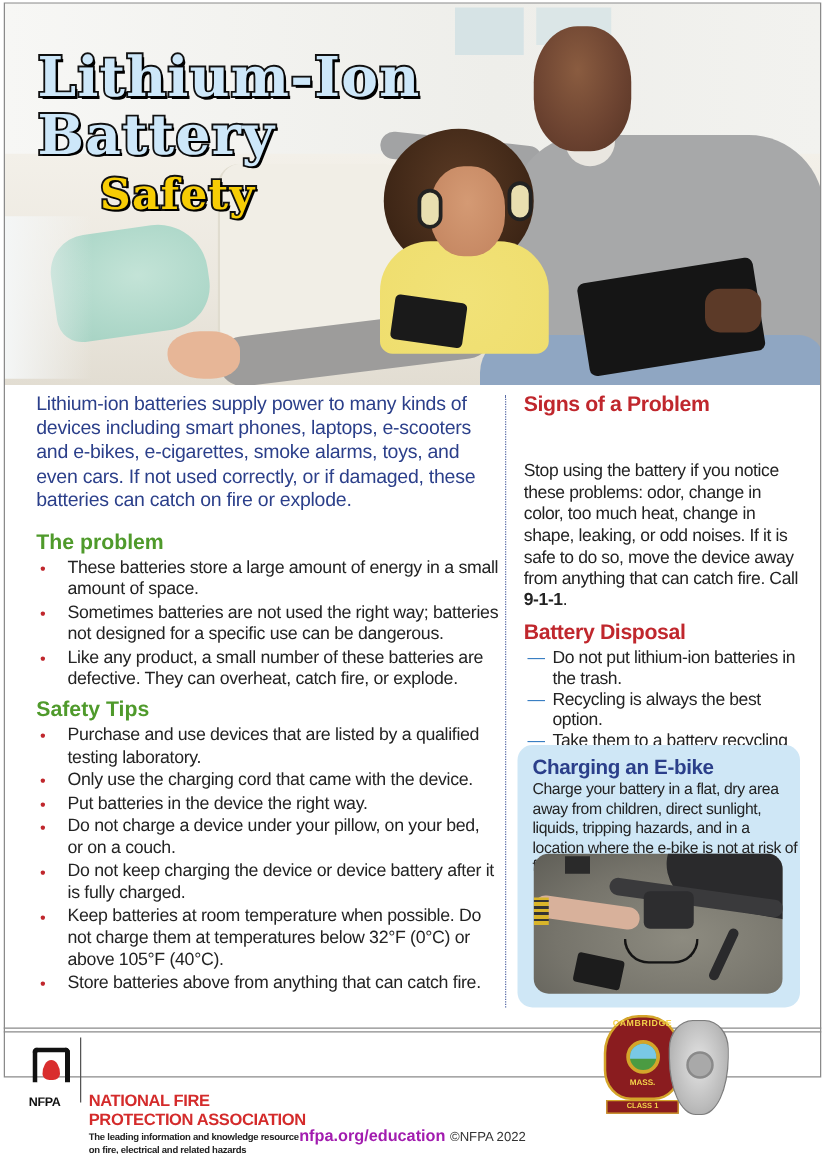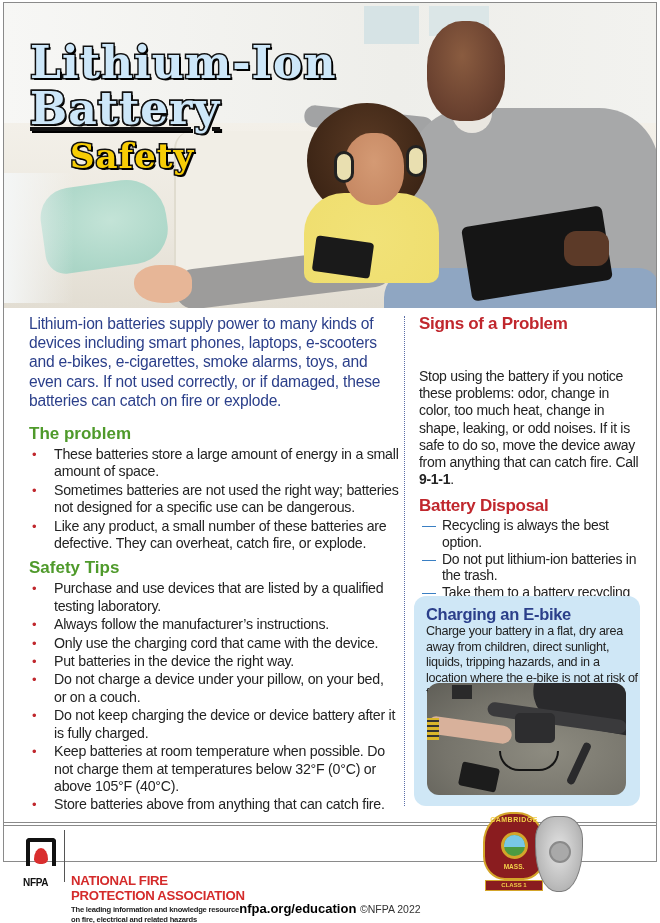--- a/index.html
+++ b/index.html
@@ -57,23 +57,23 @@
 
   .title-wrap { position: absolute; left: 26px; top: 38px; z-index: 3; }
   .title-line {
     font-family: "DejaVu Serif", serif; font-weight: bold; letter-spacing: 1px;
     color: #cde7f9; line-height: 1;
     -webkit-text-stroke: 3px #111;
     paint-order: stroke fill;
     text-shadow: 2px 2px 0 #000;
   }
   .title-line.l1 { font-size: 44px; }
-  .title-line.l2 { font-size: 44px; margin-top: 2px; text-decoration: underline; }
+  .title-line.l2 { font-size: 44px; margin-top: 2px; }
   .title-line.l3 {
-    font-size: 34px; color: #f7cd05; margin-left: 40px; margin-top: 8px;
+    font-size: 34px; color: #f7cd05; margin-left: 50px; margin-top: 8px;
   }
 
   
   .left-col { position: absolute; left: 29px; top: 314px; width: 370px; color: #232323; }
   .intro { color: #2b3f8a; font-size: 15.6px; line-height: 19.2px; margin-bottom: 14px; letter-spacing: -0.2px; }
   .sec-h-green { color: #4f9a2b; font-weight: bold; font-size: 17px; line-height: 20px; margin-bottom: 2px; }
   ul.bullets { list-style: none; margin-bottom: 6px; }
   ul.bullets li { position: relative; padding-left: 25px; font-size: 14.2px; line-height: 17.4px; letter-spacing: -0.25px; margin-bottom: 1px; }
   ul.bullets li::before { content: "•"; color: #c0272d; position: absolute; left: 3px; top: 0; font-size: 13px; }
 
@@ -121,21 +121,21 @@
   .patch .sky { position: absolute; left: 19px; top: 21px; width: 21px; height: 12px; border-radius: 12px 12px 0 0; background: #79c8e6; }
   .patch .top { position: absolute; left: 0; top: 2px; width: 58px; text-align: center; font-size: 7px; font-weight: bold; color: #f3d24a; letter-spacing: .5px; }
   .patch .mass { position: absolute; left: 0; top: 49px; width: 58px; text-align: center; font-size: 6.5px; font-weight: bold; color: #f3d24a; }
   .ribbon { position: absolute; left: 2px; top: 68px; width: 58px; height: 11px; background: #8a1c1f; border: 1px solid #d4a52a; font-size: 6px; font-weight: bold; color: #f3d24a; text-align: center; line-height: 9px; }
   .shield { position: absolute; left: 52px; top: 4px; width: 48px; height: 76px;
     background: radial-gradient(ellipse at 50% 45%, #e4e4e4 0%, #bdbdbd 60%, #9e9e9e 100%);
     border-radius: 40% 40% 45% 45% / 30% 30% 60% 60%; border: 1px solid #7d7d7d; }
   .shield .seal { position: absolute; left: 13px; top: 24px; width: 22px; height: 22px; border-radius: 50%; background: #a9a9a9; border: 2px solid #8a8a8a; }
 
   .bottom-line { position: absolute; left: 0; top: 901px; width: 660px; text-align: center; font-size: 13px; }
-  .bottom-line .url { color: #000000; font-weight: bold; }
+  .bottom-line .url { color: #a21caf; font-weight: bold; }
   .bottom-line .copy { color: #333; font-size: 10.5px; }
 </style>
 </head>
 <body>
 
 <div class="sheet"></div>
 
 <div class="hero" style="left:4px; top:3px;">
   <div class="wall"></div>
   <div class="art1"></div>
@@ -173,40 +173,39 @@
   <h2 class="sec-h-green">The problem</h2>
   <ul class="bullets">
     <li>These batteries store a large amount of energy in a small amount of space.</li>
     <li>Sometimes batteries are not used the right way; batteries not designed for a specific use can be dangerous.</li>
     <li>Like any product, a small number of these batteries are defective. They can overheat, catch fire, or explode.</li>
   </ul>
 
   <h2 class="sec-h-green">Safety Tips</h2>
   <ul class="bullets">
     <li>Purchase and use devices that are listed by a qualified testing laboratory.</li>
-    <li>Always follow the manufacturer’s instructions.</li>
     <li>Only use the charging cord that came with the device.</li>
     <li>Put batteries in the device the right way.</li>
     <li>Do not charge a device under your pillow, on your bed, or on a couch.</li>
     <li>Do not keep charging the device or device battery after it is fully charged.</li>
     <li>Keep batteries at room temperature when possible. Do not charge them at temperatures below 32°F (0°C) or above 105°F (40°C).</li>
     <li>Store batteries above from anything that can catch fire.</li>
   </ul>
 </div>
 
 <div class="divider"></div>
 
 <div class="right-col">
   <h2 class="sec-h-red">Signs of a Problem</h2>
   <p class="signs-text"><span>Stop using the battery if you notice these problems: odor, change in color, too much heat, change in shape, leaking, or odd noises. If it is safe to do so, move the device away from anything that can catch fire. Call </span><b>9-1-1</b><span>.</span></p>
 
   <h2 class="sec-h-red">Battery Disposal</h2>
   <ul class="dashes">
+    <li>Do not put lithium-ion batteries in the trash.</li>
     <li>Recycling is always the best option.</li>
-    <li>Do not put lithium-ion batteries in the trash.</li>
     <li>Take them to a battery recycling location or contact your community for disposal instructions.</li>
     <li>Do not put discarded batteries in piles.</li>
   </ul>
 </div>
 
 <div class="ebike-box">
   <h2 class="ebike-h">Charging an E-bike</h2>
   <p class="ebike-text">Charge your battery in a flat, dry area away from children, direct sunlight, liquids, tripping hazards, and in a location where the e-bike is not at risk of falling.</p>
   <div class="ebike-photo">
     <div class="pedal"></div>

